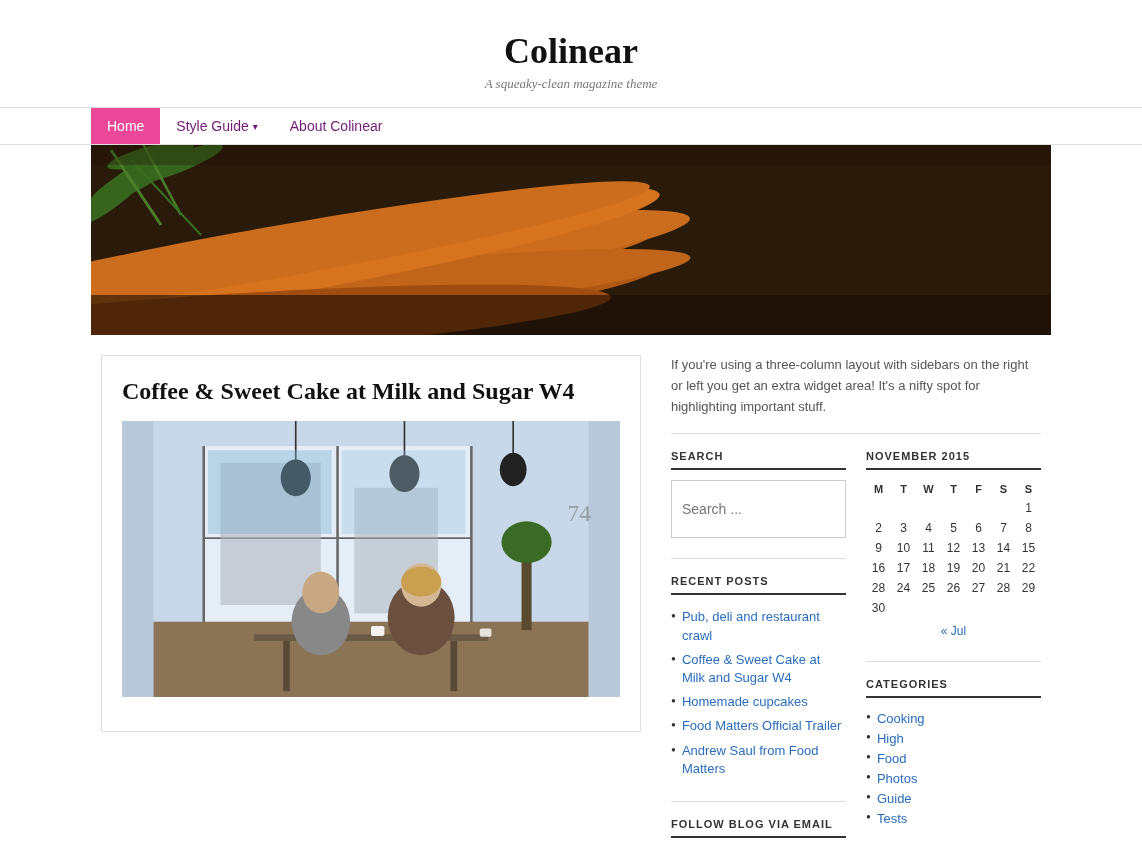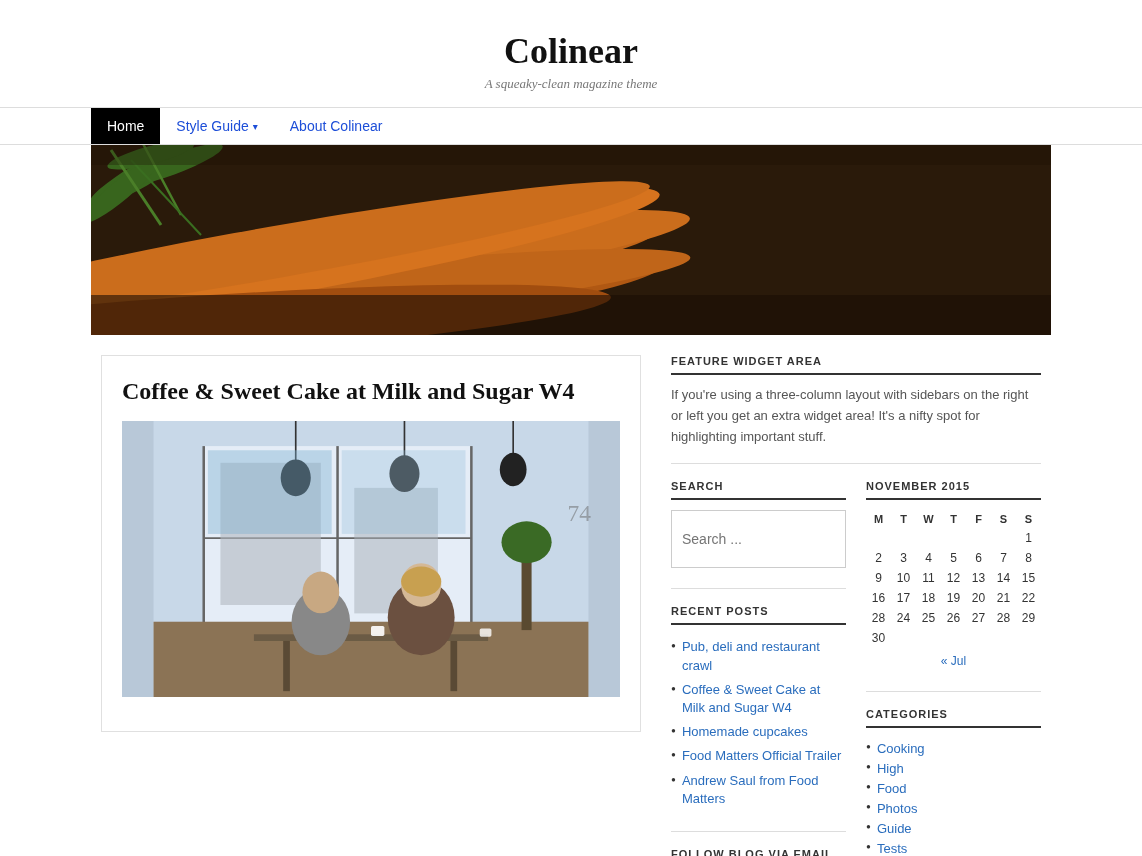--- a/index.html
+++ b/index.html
@@ -7,22 +7,22 @@
 
     
     .site-header { text-align: center; padding: 30px 20px 15px; }
     .site-title { font-size: 36px; font-weight: bold; color: #111; font-family: Georgia, serif; }
     .site-tagline { font-size: 13px; color: #777; margin-top: 4px; font-style: italic; }
 
     
     nav { border-top: 1px solid #ddd; border-bottom: 1px solid #ddd; }
     .nav-inner { max-width: 960px; margin: 0 auto; display: flex; align-items: center; }
     .nav-item { padding: 10px 16px; font-size: 14px; color: #fff; cursor: pointer; font-family: Arial, sans-serif; text-decoration: none; display: flex; align-items: center; gap: 4px; }
-    .nav-item.active { background: #000000; color: #fff; }
-    .nav-item.light { color: #1d4ed8; background: transparent; }
+    .nav-item.active { background: #ec4899; color: #fff; }
+    .nav-item.light { color: #701a75; background: transparent; }
     .nav-chevron { font-size: 10px; }
 
     
     .hero { max-width: 960px; margin: 0 auto; overflow: hidden; }
     
     .hero-canvas { width: 100%; height: 190px; display: block; }
 
     
     .container { max-width: 960px; margin: 0 auto; display: flex; gap: 30px; padding: 20px 10px; }
     .main-content { flex: 0 0 540px; max-width: 540px; }
@@ -178,21 +178,20 @@
           <rect x="225" y="35" width="148" height="100" fill="#8ab8d8" opacity="0.3"></rect>
         </svg>
       </div>
 
     </article>
   </main>
 
   <aside class="sidebar">
 
     <div class="widget sidebar-top">
-      <div class="widget-title">FEATURE WIDGET AREA</div>
       <p class="feature-text">If you're using a three-column layout with sidebars on the right or left you get an extra widget area! It's a nifty spot for highlighting important stuff.</p>
     </div>
 
     <div class="sidebar-cols">
 
       <div class="sidebar-col">
 
         <div class="widget">
           <div class="widget-title">SEARCH</div>
           <input type="text" class="search-box" placeholder="Search ..." style="">

